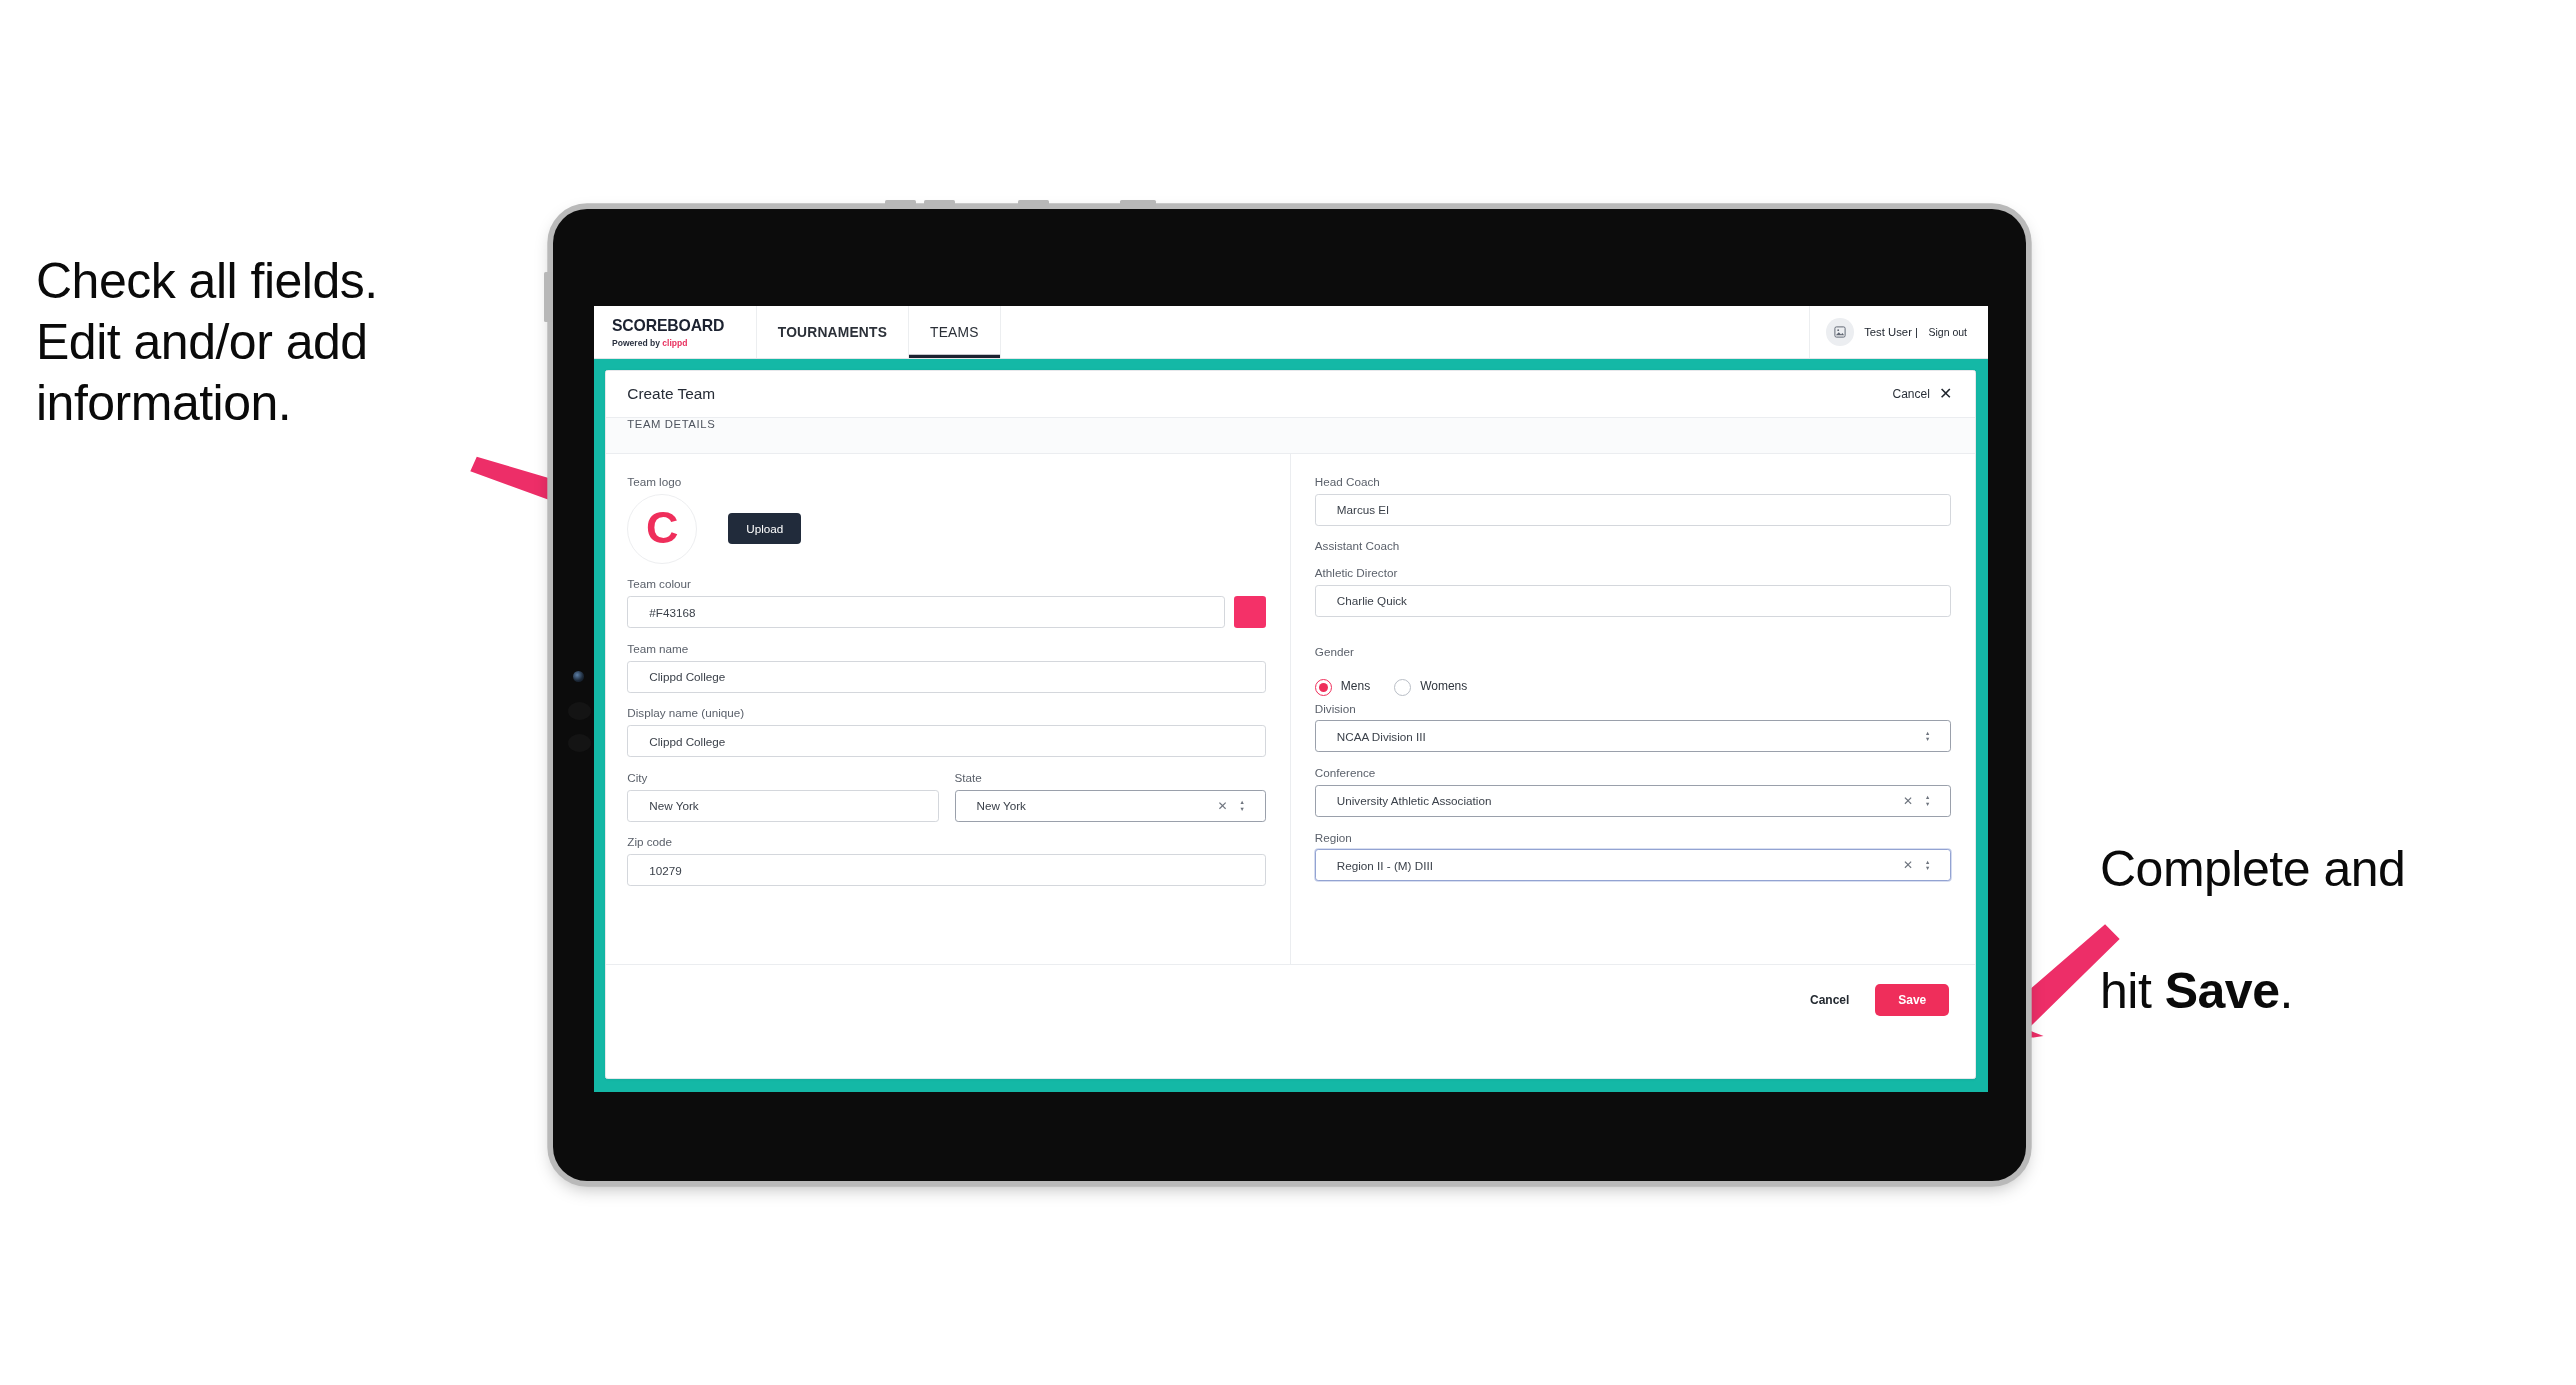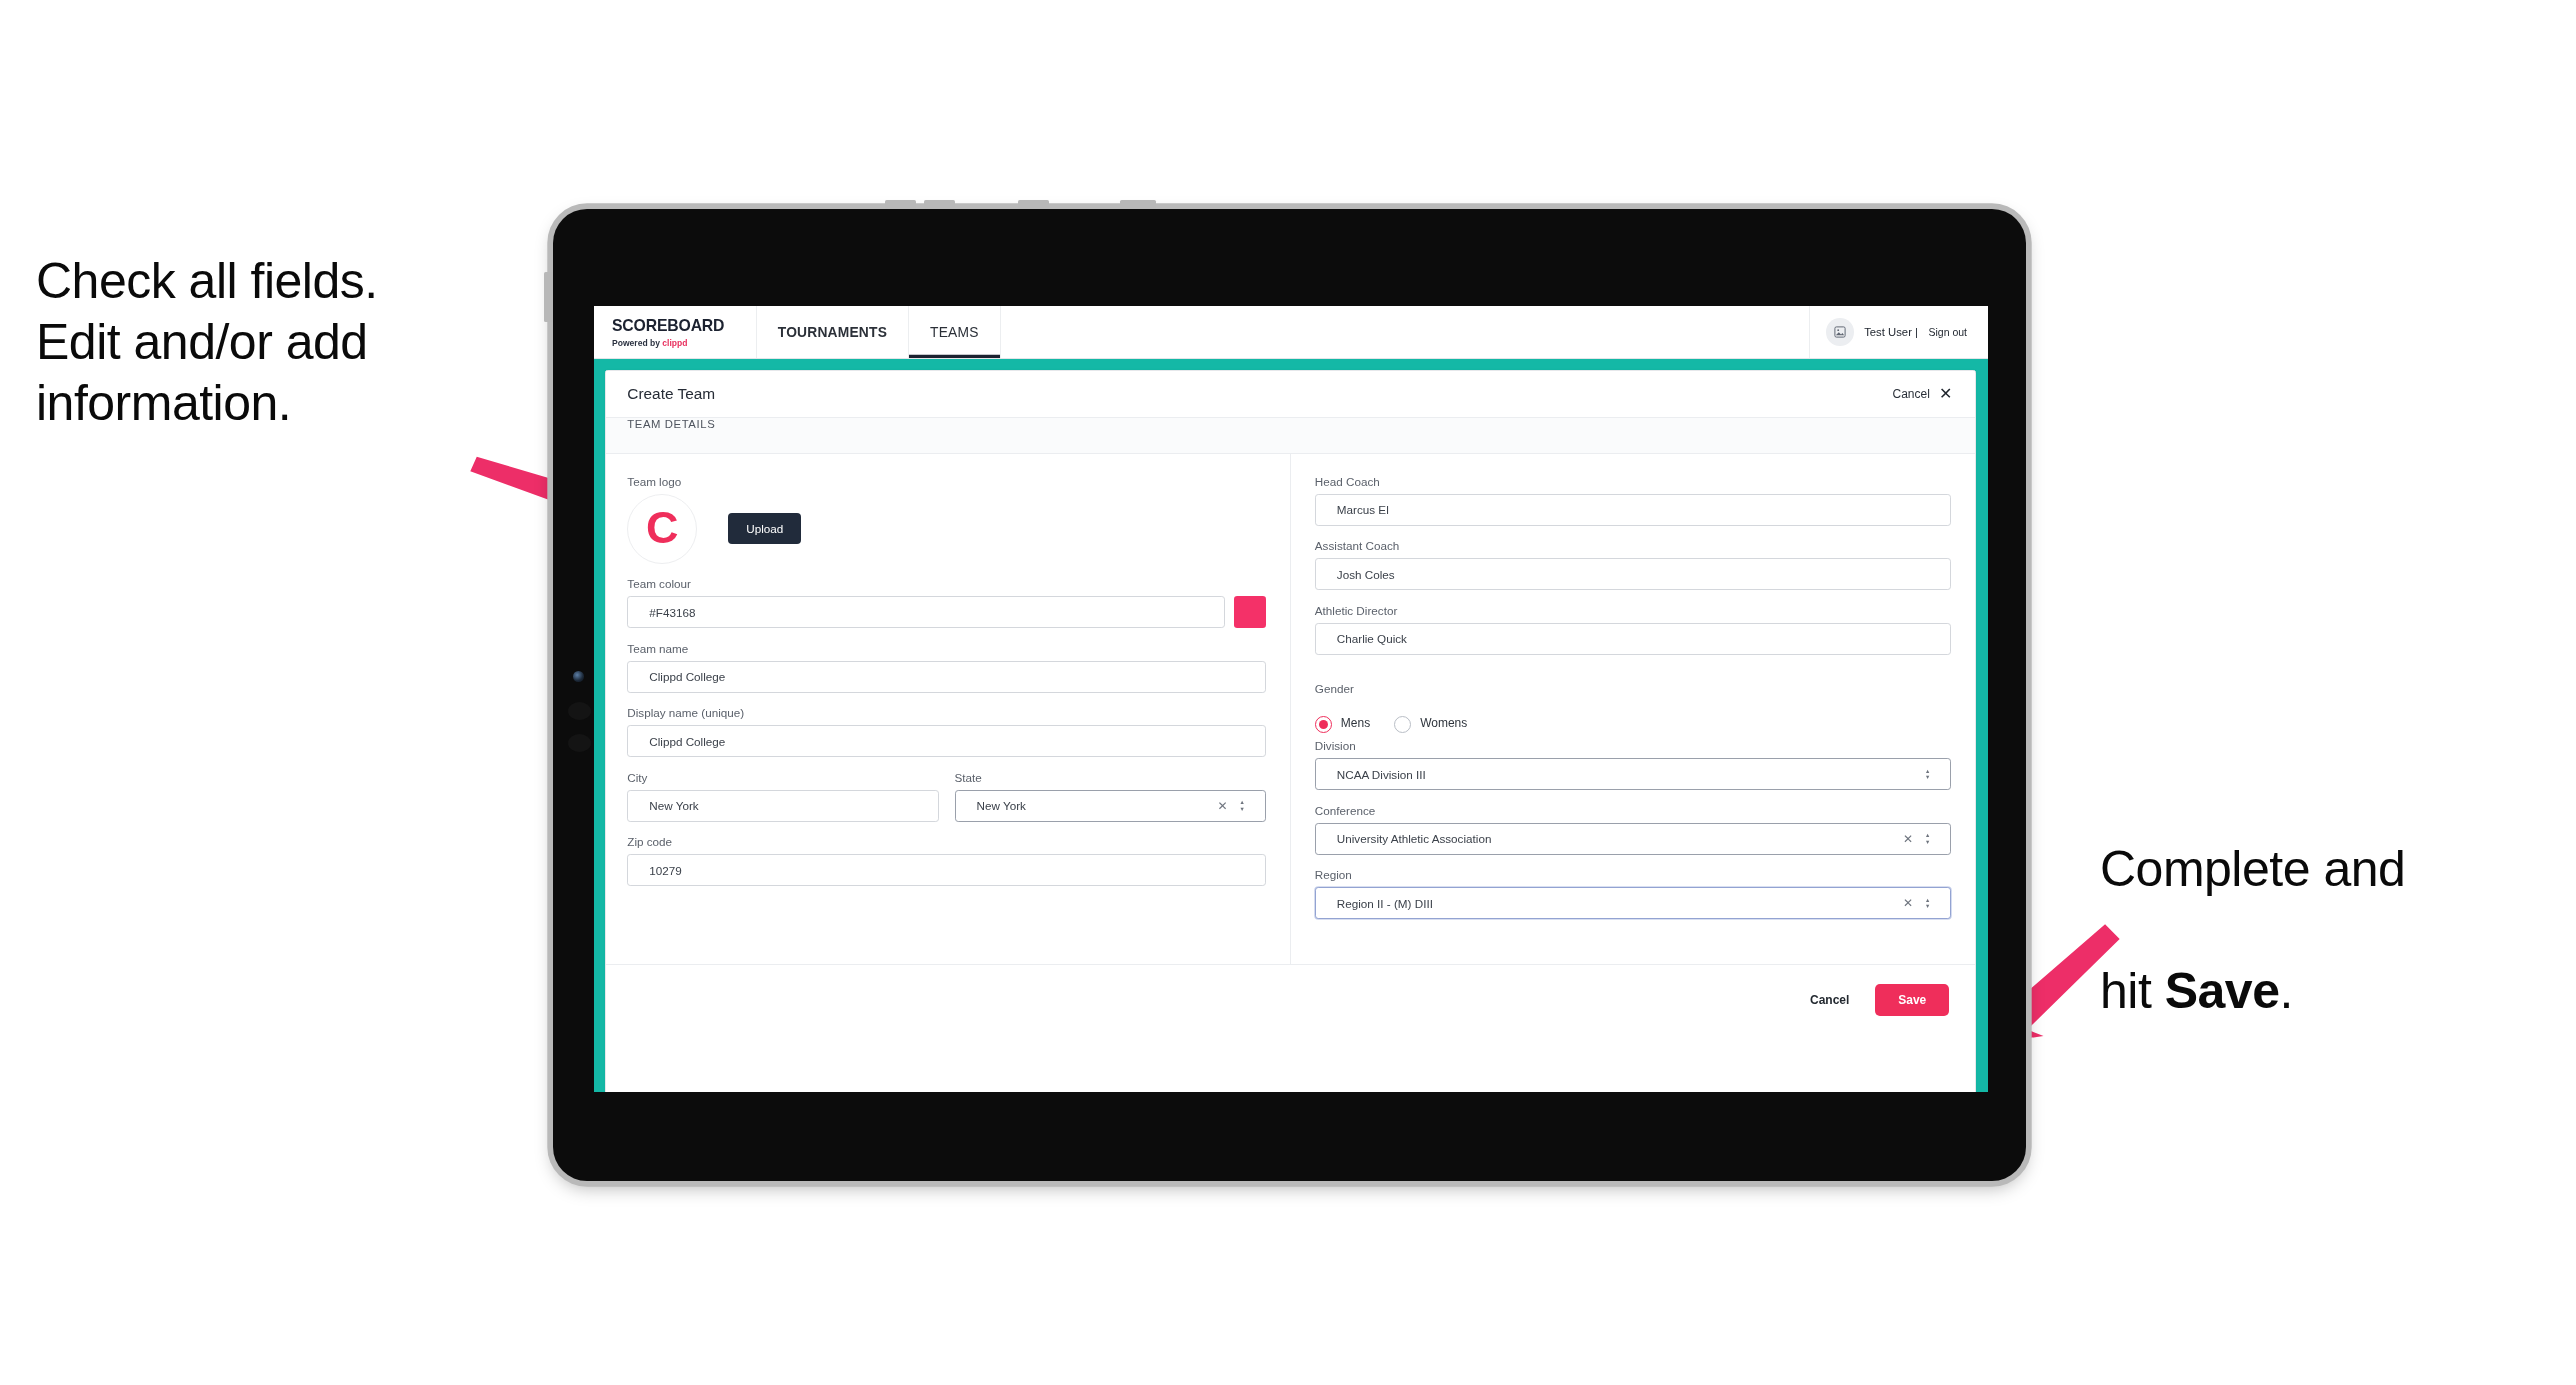--- a/index.html
+++ b/index.html
@@ -97,21 +97,21 @@
     background: #eceef1; display: flex; align-items: center; justify-content: center;
     color: #5f6672;
   }
   #navuser .uname { color: #222831; }
   #navuser .sout { color: #222831; font-size: 10.5px; }
 
   
   #card {
     position: absolute;
     left: 11.3px; top: 64px;
-    width: 1371px; height: 811px;
+    width: 1371px; height: 709px;
     background: #ffffff;
     border: 0.8px solid #e6e8eb;
     border-radius: 2.4px;
     box-shadow: 0 0.8px 2.4px rgba(16,24,40,.06);
     overflow: hidden;
   }
   #card-head {
     height: 47px; display: flex; align-items: center;
     padding: 0 23px 0 21px;
     border-bottom: 0.8px solid #ebedf0;
@@ -348,21 +348,20 @@
 
           <div class="col" id="col-right">
 
             <div class="fld">
               <span class="lbl">Head Coach</span>
               <div class="inp">Marcus El</div>
             </div>
 
             <div class="fld">
               <span class="lbl">Assistant Coach</span>
-              <div class="inp">Josh Coles</div>
             </div>
 
             <div class="fld" style="margin-bottom:27.6px;">
               <span class="lbl">Athletic Director</span>
               <div class="inp">Charlie Quick</div>
             </div>
 
             <div class="fld" style="margin-bottom:6.5px;">
               <span class="lbl">Gender</span>
               <div id="radios">

